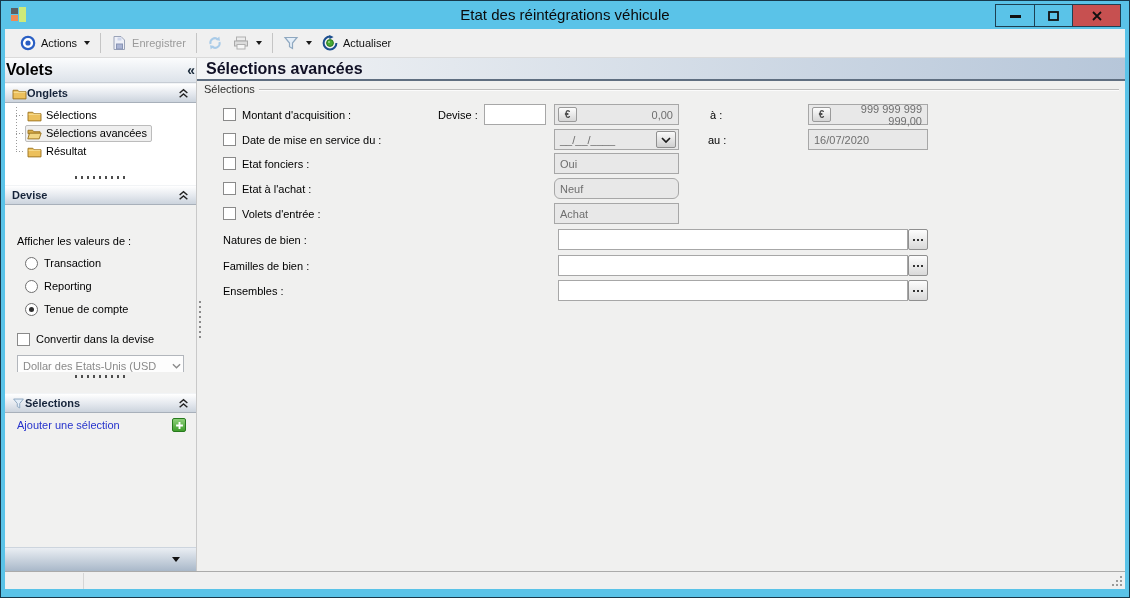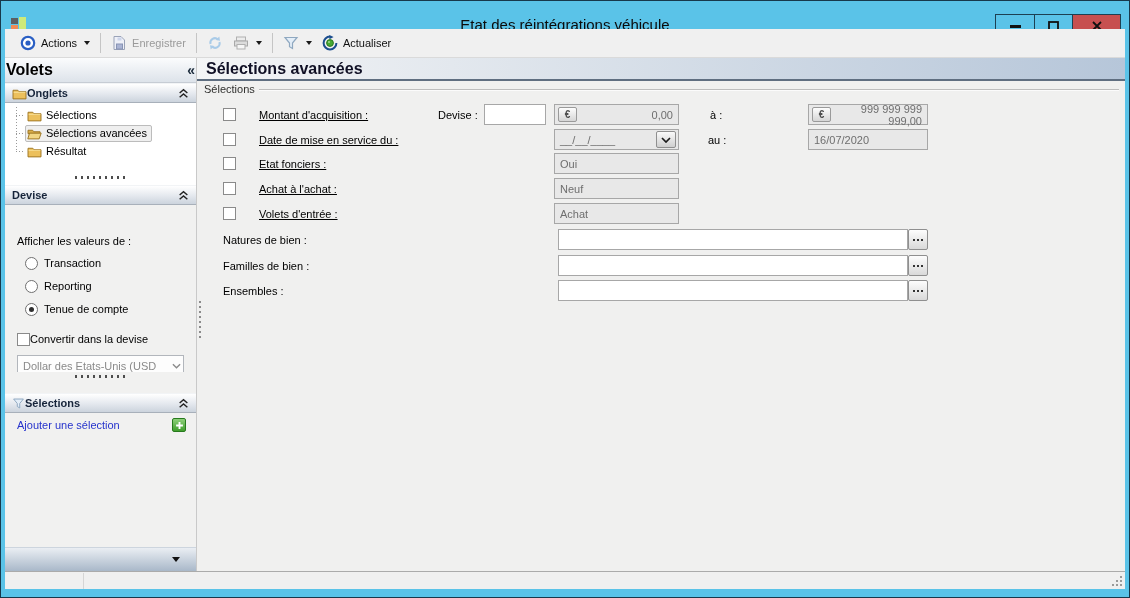--- a/index.html
+++ b/index.html
@@ -2,21 +2,21 @@
 <html><head>
 <meta charset="utf-8">
 <style>
   * { margin:0; padding:0; box-sizing:border-box; }
   html,body { background:#3c3c3c; }
   body { font-family:"Liberation Sans", sans-serif; }
   .window{ position:relative; width:1130px; height:598px; background:#5ac3e8;
            border:1px solid #17394c; overflow:hidden; }
 
   
-  .titlebar{ position:absolute; top:10px; left:0; right:0; height:28px;border-radius:11px; }
+  .titlebar{ position:absolute; top:0; left:0; right:0; height:28px;border-radius:11px; }
   .app-icon{ position:absolute; left:10px; top:6px; width:16px; height:16px; }
   .app-icon .sq1{ position:absolute; left:0; top:1px; width:7px; height:6px; background:#5a5f63; }
   .app-icon .sq2{ position:absolute; left:0; top:8px; width:7px; height:6px; background:#ef8a55; }
   .app-icon .sq3{ position:absolute; left:8px; top:0; width:7px; height:15px; background:#cdea7a; }
   .title-text{ position:absolute; left:0; right:0; top:5px; text-align:center;
                font-size:15px; color:#0b0b0b; }
   .win-btns{ position:absolute; right:8px; top:3px; display:flex; border:1px solid #1d4052; height:23px; }
   .win-btn{ width:38px; display:flex; align-items:center; justify-content:center; cursor:default; }
   .win-btn + .win-btn{ border-left:1px solid #1d4052; }
   .win-btn.close{ width:48px; background:#c75050; }
@@ -63,21 +63,21 @@
               background:repeating-linear-gradient(90deg,#4d4d4d 0 2px,transparent 2px 6px); }
   .tree .grip-dots{ position:absolute; bottom:6px; left:70px; }
 
   .devise-content{ padding:12px 12px; font-size:11px; color:#000; }
   .show-label{ margin-top:18px; }
   .radio-row{ display:flex; align-items:center; gap:6px; margin:9px 0 0 8px; height:14px; }
   .radio{ width:13px; height:13px; border:1px solid #707070; border-radius:50%; background:#fff;
           display:flex; align-items:center; justify-content:center; }
   .radio .dot{ width:5px; height:5px; border-radius:50%; background:#2f2f2f; display:none; }
   .radio.checked .dot{ display:block; }
-  .check-row{ display:flex; align-items:center; margin-top:16px; height:14px; }
+  .check-row{ display:flex; align-items:center; gap:6px; margin-top:16px; height:14px; }
   .checkbox{ width:13px; height:13px; border:1px solid #8a8a8a; background:#fff; flex:none; }
   .combo-clip{ height:17px; overflow:hidden; margin-top:9px; }
   .combo{ height:21px; border:1px solid #b2b6bc; background:#fdfdfd; display:flex;
           align-items:center; padding:0 2px 0 5px; color:#8a8a8a; font-size:11px; }
   .combo .combo-text{ flex:1; white-space:nowrap; overflow:hidden; }
   .dots-row{ margin-top:3px; height:6px; }
 
   .link-row{ height:24px; display:flex; align-items:center; padding:0 10px 0 12px; }
   .add-link{ font-size:11px; color:#2633cc; flex:1; cursor:pointer; }
   .plus-btn{ width:14px; height:14px; border:1px solid #277a1d; border-radius:2px;
@@ -91,21 +91,21 @@
   .main{ flex:1; position:relative; background:#f0f0ef; overflow:hidden; }
   .main-header{ position:absolute; top:0; left:0; right:0; height:23px;
         background:linear-gradient(90deg,#f4f5f6,#b6c6d9); border-bottom:2px solid #5f6e80;
         display:flex; align-items:center; padding-left:9px;
         font-size:16px; font-weight:bold; color:#101025; }
   .group-label{ position:absolute; left:7px; top:25px; font-size:11px; color:#30302e; }
   .group-line{ position:absolute; left:62px; right:6px; top:31px; height:2px;
                border-top:1px solid #bdbdbd; border-bottom:1px solid #fbfbfb; }
   .abs{ position:absolute; }
   .flabel{ font-size:11px; color:#000; white-space:nowrap; }
-  .cb-row{ display:flex; align-items:center; gap:23px;text-decoration:underline; }
+  .cb-row{ display:flex; align-items:center; gap:6px; }
   .tfield{ height:21px; border:1px solid #a7a7a7; background:#e8e8e8; color:#6e6e6e;
            font-size:11px; display:flex; align-items:center; padding:0 5px; }
   .tfield.white{ background:#fff; color:#000; }
   .tfield .val-right{ flex:1; text-align:right; }
   .tfield .val-left{ flex:1; text-align:left; }
   .eur-btn{ width:19px; height:15px; margin:0 3px 0 -2px; border:1px solid #9a9a9a; border-radius:2px;
             background:linear-gradient(#fdfdfd,#d6d6d6); color:#4f4f4f; font-size:10px; font-weight:bold;
             display:flex; align-items:center; justify-content:center; flex:none; }
   .combo-btn{ width:20px; height:17px; margin-right:-3px; border:1px solid #8f8f8f; border-radius:2px;
               background:linear-gradient(#fafafa,#cfcfcf); display:flex; align-items:center; justify-content:center; flex:none; }
@@ -377,23 +377,23 @@
         <div class="abs cb-row" style="left:26px; top:99px;">
           <span class="checkbox"></span>
           <span class="flabel">Etat fonciers :</span>
         </div>
         <div class="abs tfield" style="left:357px; top:95px; width:125px;">
           <span class="val-left">Oui</span>
         </div>
 
         <div class="abs cb-row" style="left:26px; top:124px;">
           <span class="checkbox"></span>
-          <span class="flabel">Achat à l'achat :</span>
-        </div>
-        <div class="abs tfield" style="left:357px; top:120px; width:125px;">
+          <span class="flabel">Etat à l'achat :</span>
+        </div>
+        <div class="abs tfield" style="left:357px; top:120px; width:125px;border-radius:6px;">
           <span class="val-left">Neuf</span>
         </div>
 
         <div class="abs cb-row" style="left:26px; top:149px;">
           <span class="checkbox"></span>
           <span class="flabel">Volets d'entrée :</span>
         </div>
         <div class="abs tfield" style="left:357px; top:145px; width:125px;">
           <span class="val-left">Achat</span>
         </div>

